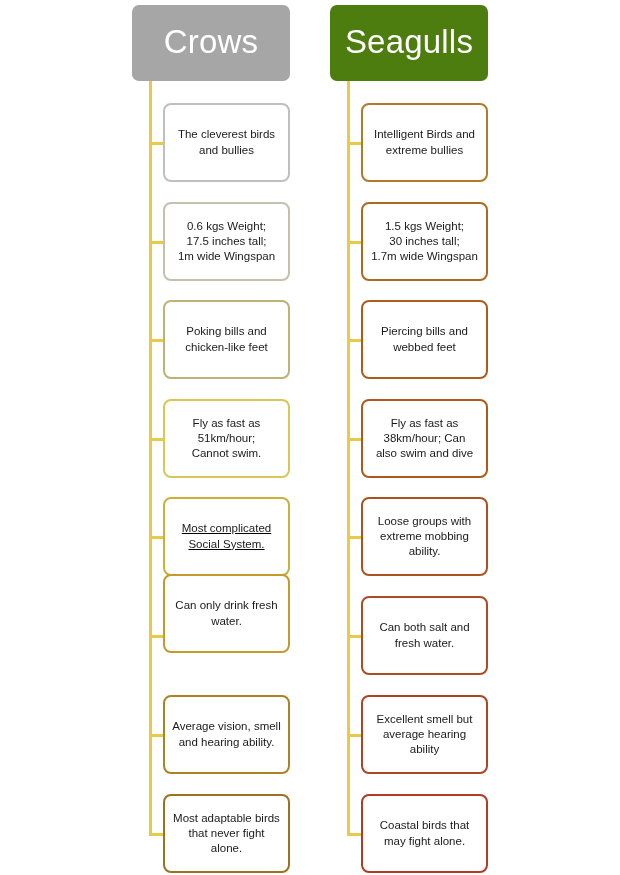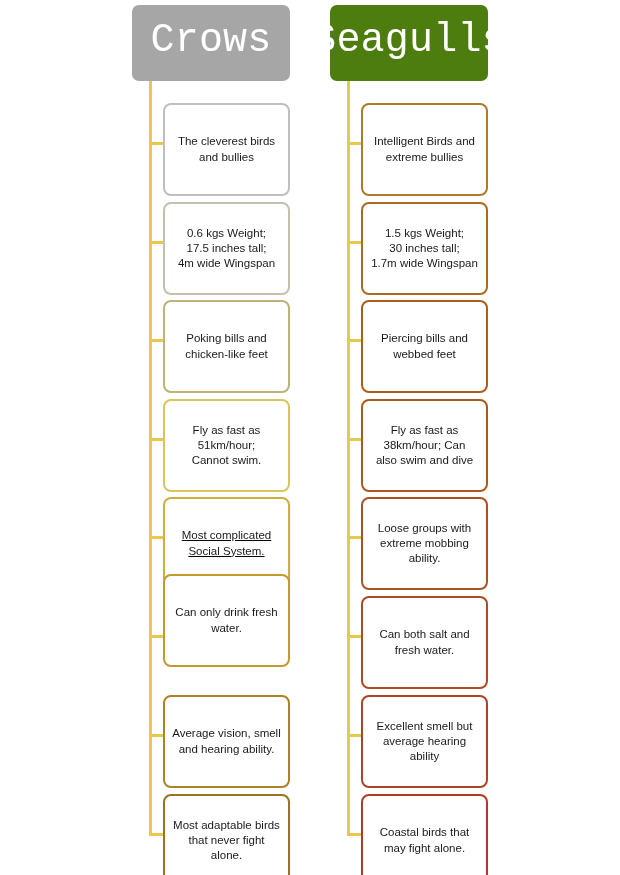--- a/index.html
+++ b/index.html
@@ -64,33 +64,33 @@
     height: 76px;
     border-radius: 7px;
     display: flex;
     align-items: center;
     justify-content: center;
     box-sizing: border-box;
     padding-bottom: 4px;
   }
   .header-label {
     color: #ffffff;
-    font-size: 40px;
+    font-size: 33px;
     font-weight: 400;
     line-height: 1;
     letter-spacing: 0.2px;
-    font-family: Liberation Mono, monospace;
+    font-family: Liberation Sans, sans-serif;
   }
 
   
   .node {
     position: absolute;
     left: 31px;
     width: 127px;
-    height: 93px;
+    height: 79px;
     box-sizing: border-box;
     background: #ffffff;
     border: 2px solid #bfbfbf;
     border-radius: 8px;
     display: flex;
     align-items: center;
     justify-content: center;
     padding: 8px 6px;
   }
   .node-text {
@@ -114,21 +114,21 @@
       <div class="trunk" style="left: 17px; top: 81px; height: 753px; background: rgb(232, 201, 74);"></div>
       <div class="connector" style="left: 17px; width: 16px; top: 142px; background: rgb(232, 201, 74);"></div>
       <div class="node" style="top: 103px; border-color: rgb(191, 191, 191);">
         <div class="node-text">The cleverest birds
 and bullies</div>
       </div>
       <div class="connector" style="left: 17px; width: 16px; top: 241px; background: rgb(232, 201, 74);"></div>
       <div class="node" style="top: 202px; border-color: rgb(195, 192, 174);">
         <div class="node-text">0.6 kgs Weight;
 17.5 inches tall;
-4m wide Wingspan</div>
+1m wide Wingspan</div>
       </div>
       <div class="connector" style="left: 17px; width: 16px; top: 339px; background: rgb(232, 201, 74);"></div>
       <div class="node" style="top: 300px; border-color: rgb(189, 178, 119);">
         <div class="node-text">Poking bills and
 chicken-like feet</div>
       </div>
       <div class="connector" style="left: 17px; width: 16px; top: 438px; background: rgb(232, 201, 74);"></div>
       <div class="node" style="top: 399px; border-color: rgb(217, 197, 88);">
         <div><div class="node-text">Fly as fast as
 51km/hour;</div><span class="gap"></span><div class="node-text">Cannot swim.</div></div>

